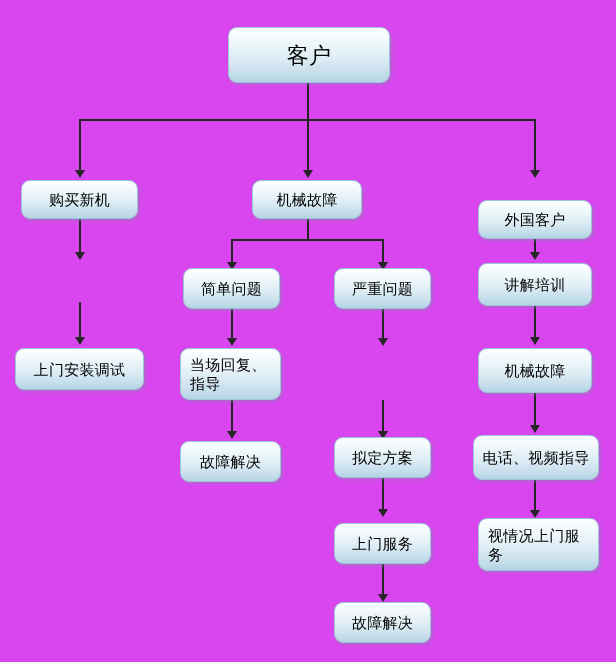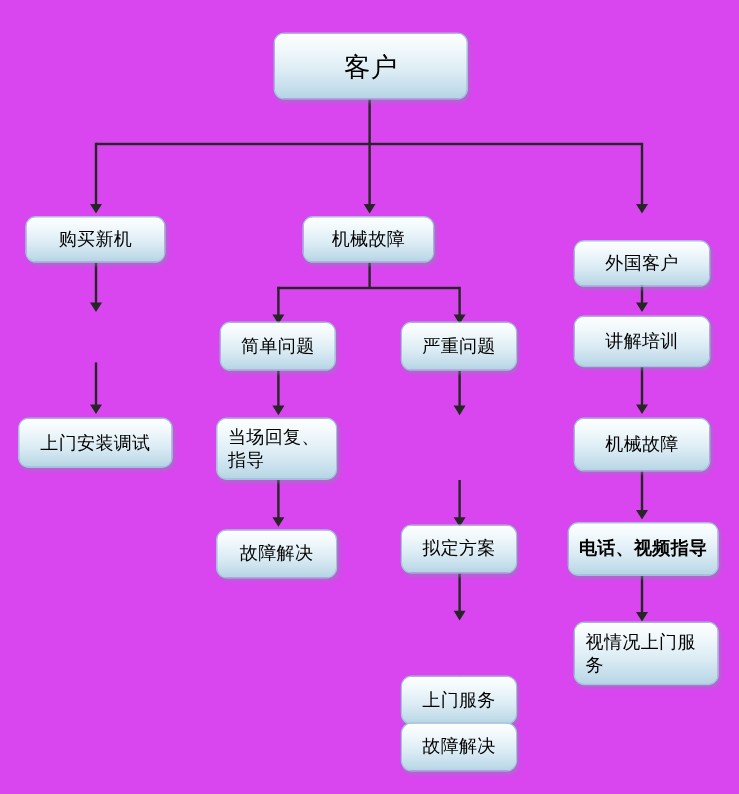--- a/index.html
+++ b/index.html
@@ -152,37 +152,37 @@
 
   <div class="node" style="left:334px; top:268px; width:97px; height:41px;">
     <span class="label">严重问题</span>
   </div>
 
 
   <div class="node" style="left:334px; top:437px; width:97px; height:41px;">
     <span class="label">拟定方案</span>
   </div>
 
-  <div class="node" style="left:334px; top:523px; width:97px; height:41px;margin-top:40px;">
+  <div class="node" style="left:334px; top:523px; width:97px; height:41px;">
     <span class="label">上门服务</span>
   </div>
 
   <div class="node" style="left:334px; top:602px; width:97px; height:41px;">
     <span class="label">故障解决</span>
   </div>
 
   <div class="node" style="left:478px; top:263px; width:114px; height:43px;">
     <span class="label">讲解培训</span>
   </div>
 
   <div class="node" style="left:478px; top:348px; width:114px; height:45px;">
     <span class="label">机械故障</span>
   </div>
 
-  <div class="node" style="left:473px; top:435px; width:126px; height:45px;font-weight:bold;">
+  <div class="node" style="left:473px; top:435px; width:126px; height:45px;">
     <span class="label">电话、视频指导</span>
   </div>
 
   <div class="node wrap" style="left:478px; top:518px; width:121px; height:53px;">
     <span class="label">视情况上门服务</span>
   </div>
 
 </div>
 
 </body></html>

